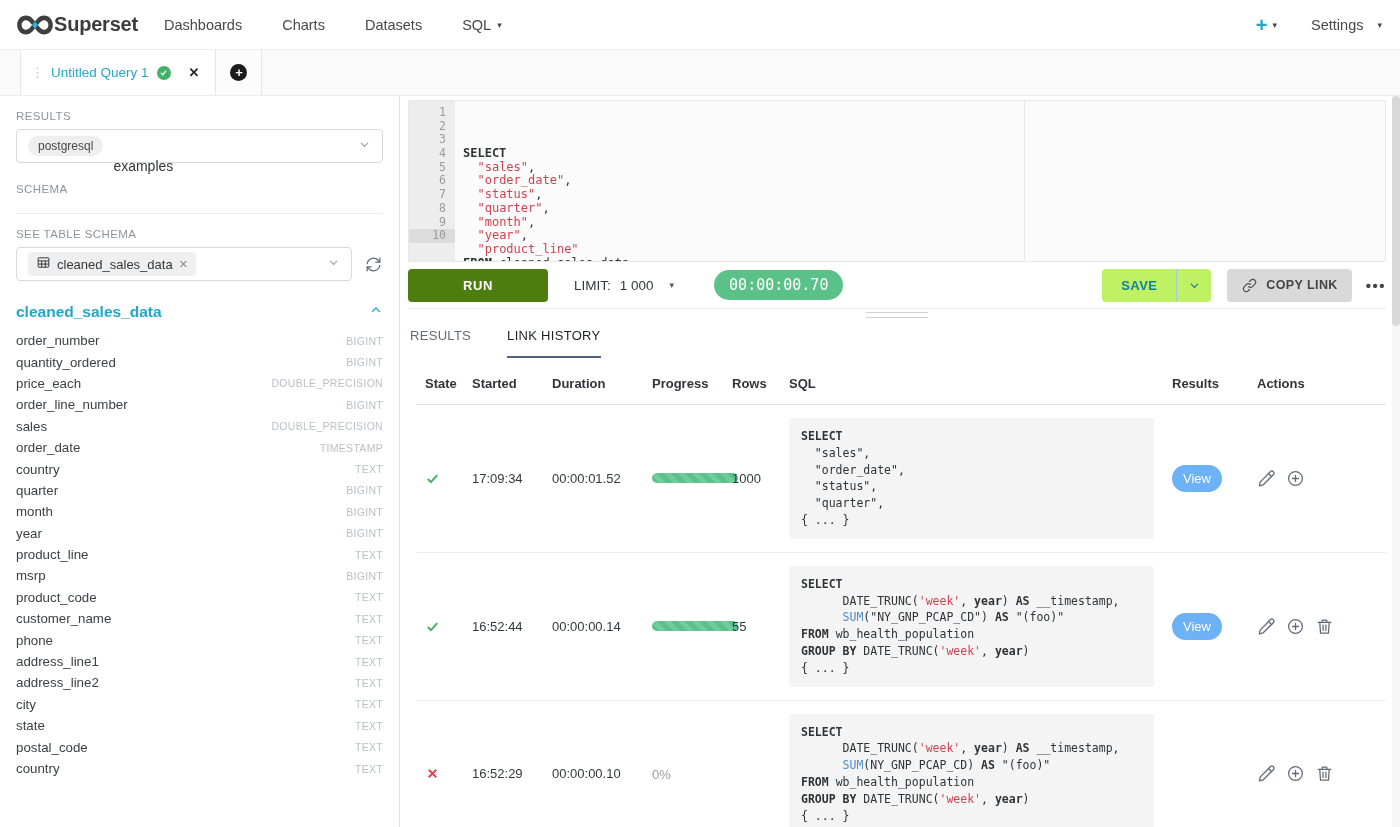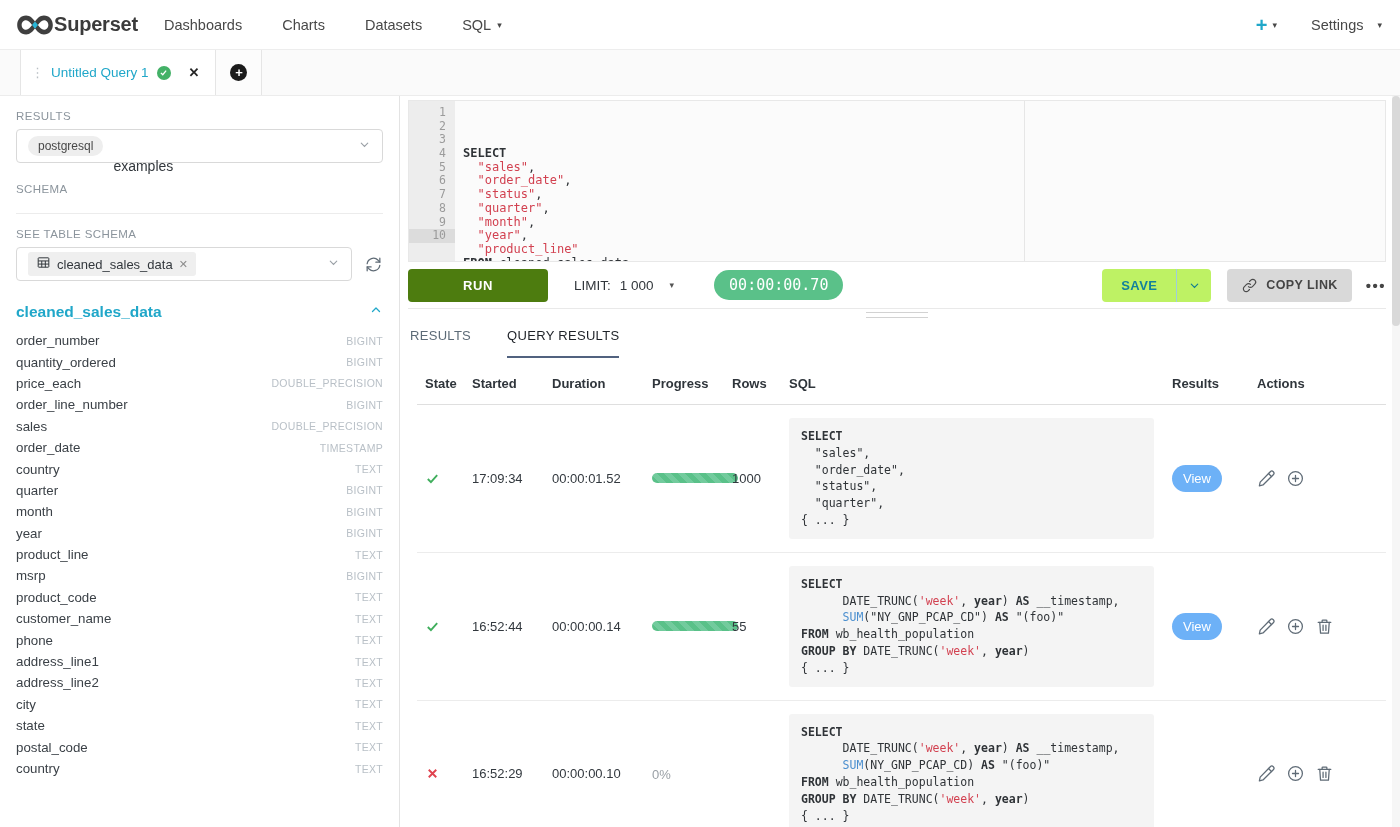--- a/index.html
+++ b/index.html
@@ -385,21 +385,21 @@
       <div class="splitter">
         <div class="grip">
             <div></div>
             <div></div>
           </div>
       </div>
 
       <div class="south">
         <div class="south-tabs" id="south-tabs">
             <div class="stab">RESULTS</div>
-            <div class="stab active">QUERY RESULTS</div>
+            <div class="stab active">LINK HISTORY</div>
           </div>
         <div class="htable">
           <div class="hgrid hhead" id="hhead">
               <div style="padding-left: 8px;">State</div>
               <div>Started</div>
               <div>Duration</div>
               <div>Progress</div>
               <div>Rows</div>
               <div>SQL</div>
               <div>Results</div>

